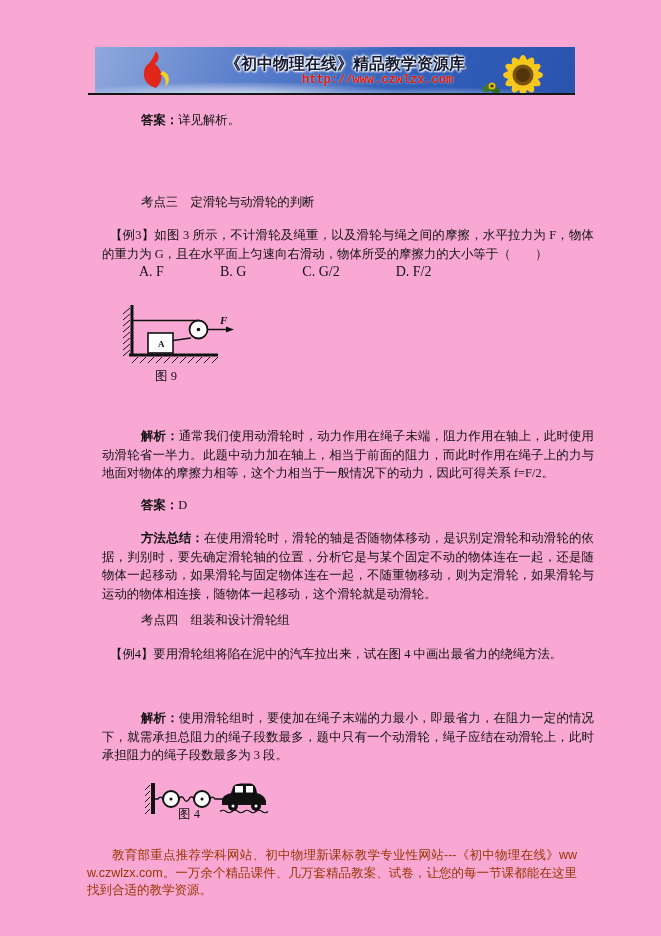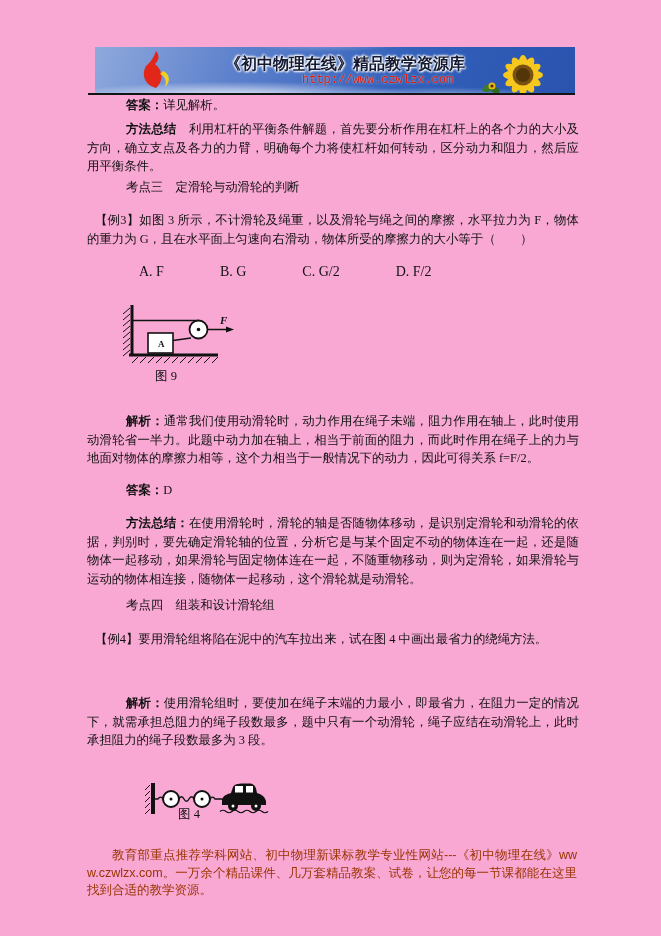--- a/index.html
+++ b/index.html
@@ -9,30 +9,30 @@
   
   .banner{position:absolute;left:95px;top:47px;width:480px;height:46px;overflow:hidden;
           background:linear-gradient(110deg,#8fa9dc 0%,#5c80cc 30%,#3260ba 65%,#2a53ae 100%);}
   .banner::before{content:"";position:absolute;inset:0;
           background:radial-gradient(ellipse 55% 50% at 30% 110%,rgba(255,255,255,.95),rgba(255,255,255,0) 70%),
                      radial-gradient(ellipse 40% 40% at 72% 115%,rgba(255,255,255,.65),rgba(255,255,255,0) 70%),
                      radial-gradient(ellipse 25% 30% at 48% -10%,rgba(255,255,255,.35),rgba(255,255,255,0) 70%);}
   .banner-title{position:absolute;left:130px;top:7px;width:250px;font-size:16px;font-weight:bold;
           color:#141a33;letter-spacing:0;white-space:nowrap;
           text-shadow:0 0 2px #fff,0 0 3px #fff,1px 1px 2px #fff,-1px -1px 2px #fff;}
-  .banner-url{position:absolute;left:207px;top:26px;font-size:12px;font-weight:normal;
+  .banner-url{position:absolute;left:207px;top:26px;font-size:12px;font-weight:bold;
           font-family:"Liberation Mono","DejaVu Sans Mono",monospace;color:#e01808;white-space:nowrap;
           text-shadow:0 0 2px rgba(255,255,255,.75);}
   .logo-svg{position:absolute;left:38px;top:2px;}
   .sunflower-svg{position:absolute;left:385px;top:1px;}
   .banner-underline{position:absolute;left:88px;top:93px;width:487px;height:2px;background:#141414;}
 
   
   .para{position:absolute;left:87px;width:492px;font-size:12.4px;line-height:18.5px;
-        text-align:justify;margin:0;word-break:break-all;}
+        text-align:justify;margin:15px;word-break:break-all;}
   .indent3{text-indent:39px;}
   .indent05{text-indent:8px;}
   .b{font-weight:bold;}
   .options-row{position:absolute;left:139px;top:264px;display:flex;gap:56px;
         font-size:14px;white-space:nowrap;}
   .fig-caption{position:absolute;font-size:12.5px;color:#111;white-space:nowrap;}
   .footer{position:absolute;left:87px;top:847px;width:490px;font-size:12.5px;line-height:17.5px;
         font-weight:normal;color:#993300;text-indent:25px;text-align:justify;word-break:break-all;
         font-family:"Liberation Sans","DejaVu Sans",sans-serif;margin:0;}
   svg{display:block;}
@@ -67,21 +67,20 @@
         </g>
         <circle cx="43" cy="27" r="10.5" fill="#7a5210"></circle>
         <circle cx="43" cy="27" r="7" fill="#53350a"></circle>
       </g>
     </svg>
   </div>
   <div class="banner-underline"></div>
 
   <p class="para indent3" style="top:96px"><span class="b">答案：</span><span>详见解析。</span></p>
 
-  <p class="para indent3" style="top:120px"><span class="b">方法总结</span><span>　利用杠杆的平衡条件解题，首先要分析作用在杠杆上的各个力的大小及方向，确立支点及各力的力臂，明确每个力将使杠杆如何转动，区分动力和阻力，然后应用平衡条件。</span></p>
 
   <p class="para indent3" style="top:178px">考点三　定滑轮与动滑轮的判断</p>
 
   <p class="para indent05" style="top:211px">【例3】如图 3 所示，不计滑轮及绳重，以及滑轮与绳之间的摩擦，水平拉力为 F，物体的重力为 G，且在水平面上匀速向右滑动，物体所受的摩擦力的大小等于（　　）</p>
 
   <div class="options-row">
     <span>A. F</span>
     <span>B. G</span>
     <span>C. G/2</span>
     <span>D. F/2</span>

